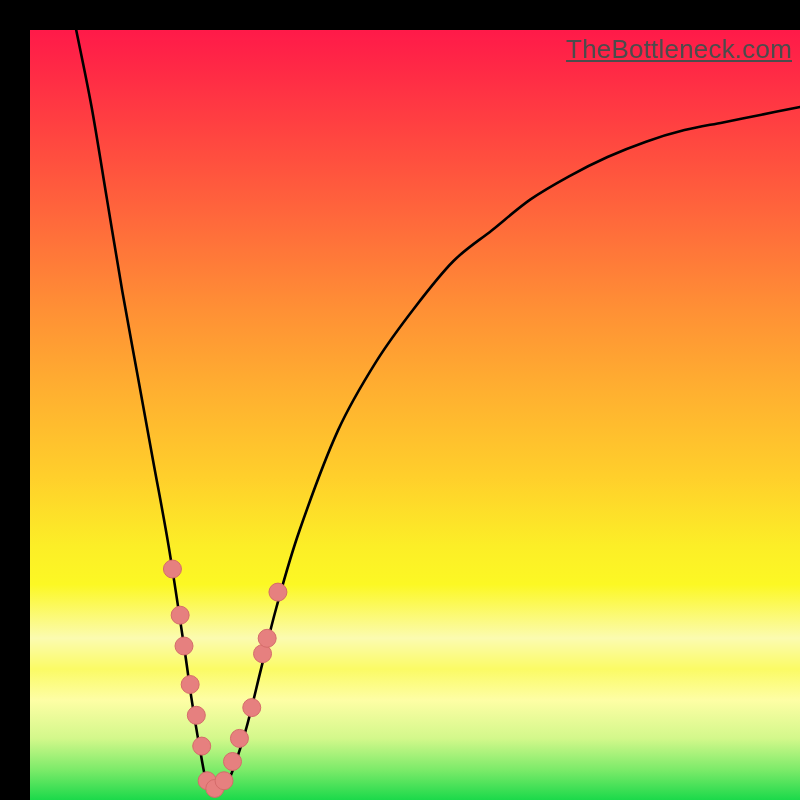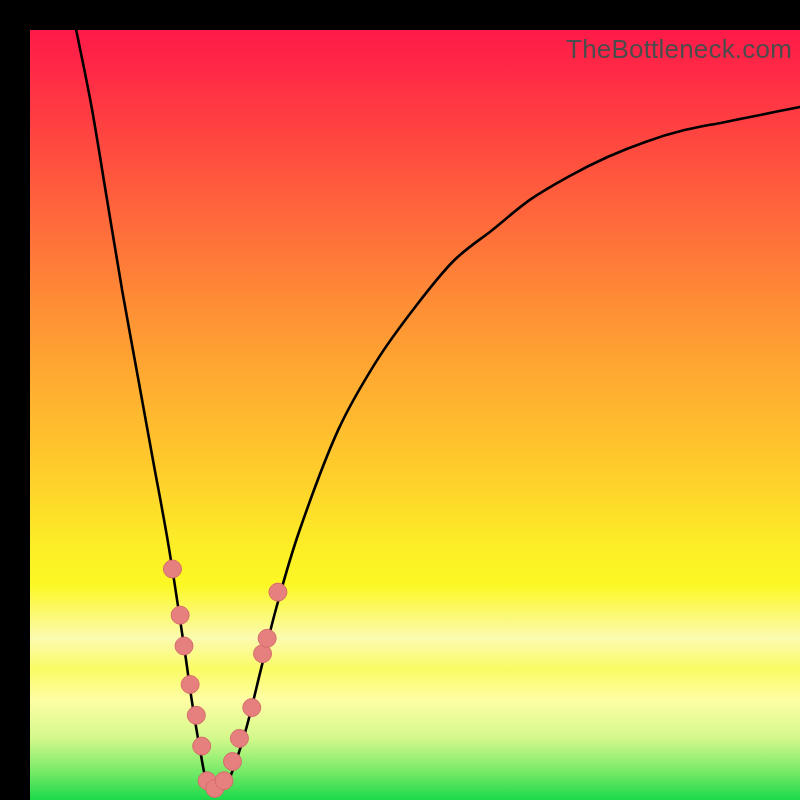--- a/index.html
+++ b/index.html
@@ -46,20 +46,21 @@
   }
   .watermark {
     position: absolute;
     top: 4px;
     right: 8px;
     color: #4c4c4c;
     font-size: 26px;
     font-weight: 500;
     letter-spacing: 0.2px;
     user-select: none;
+    text-decoration: underline;
   }
   svg.curve {
     position: absolute;
     left: 0;
     top: 0;
     width: 770px;
     height: 770px;
     overflow: visible;
   }
 </style>

